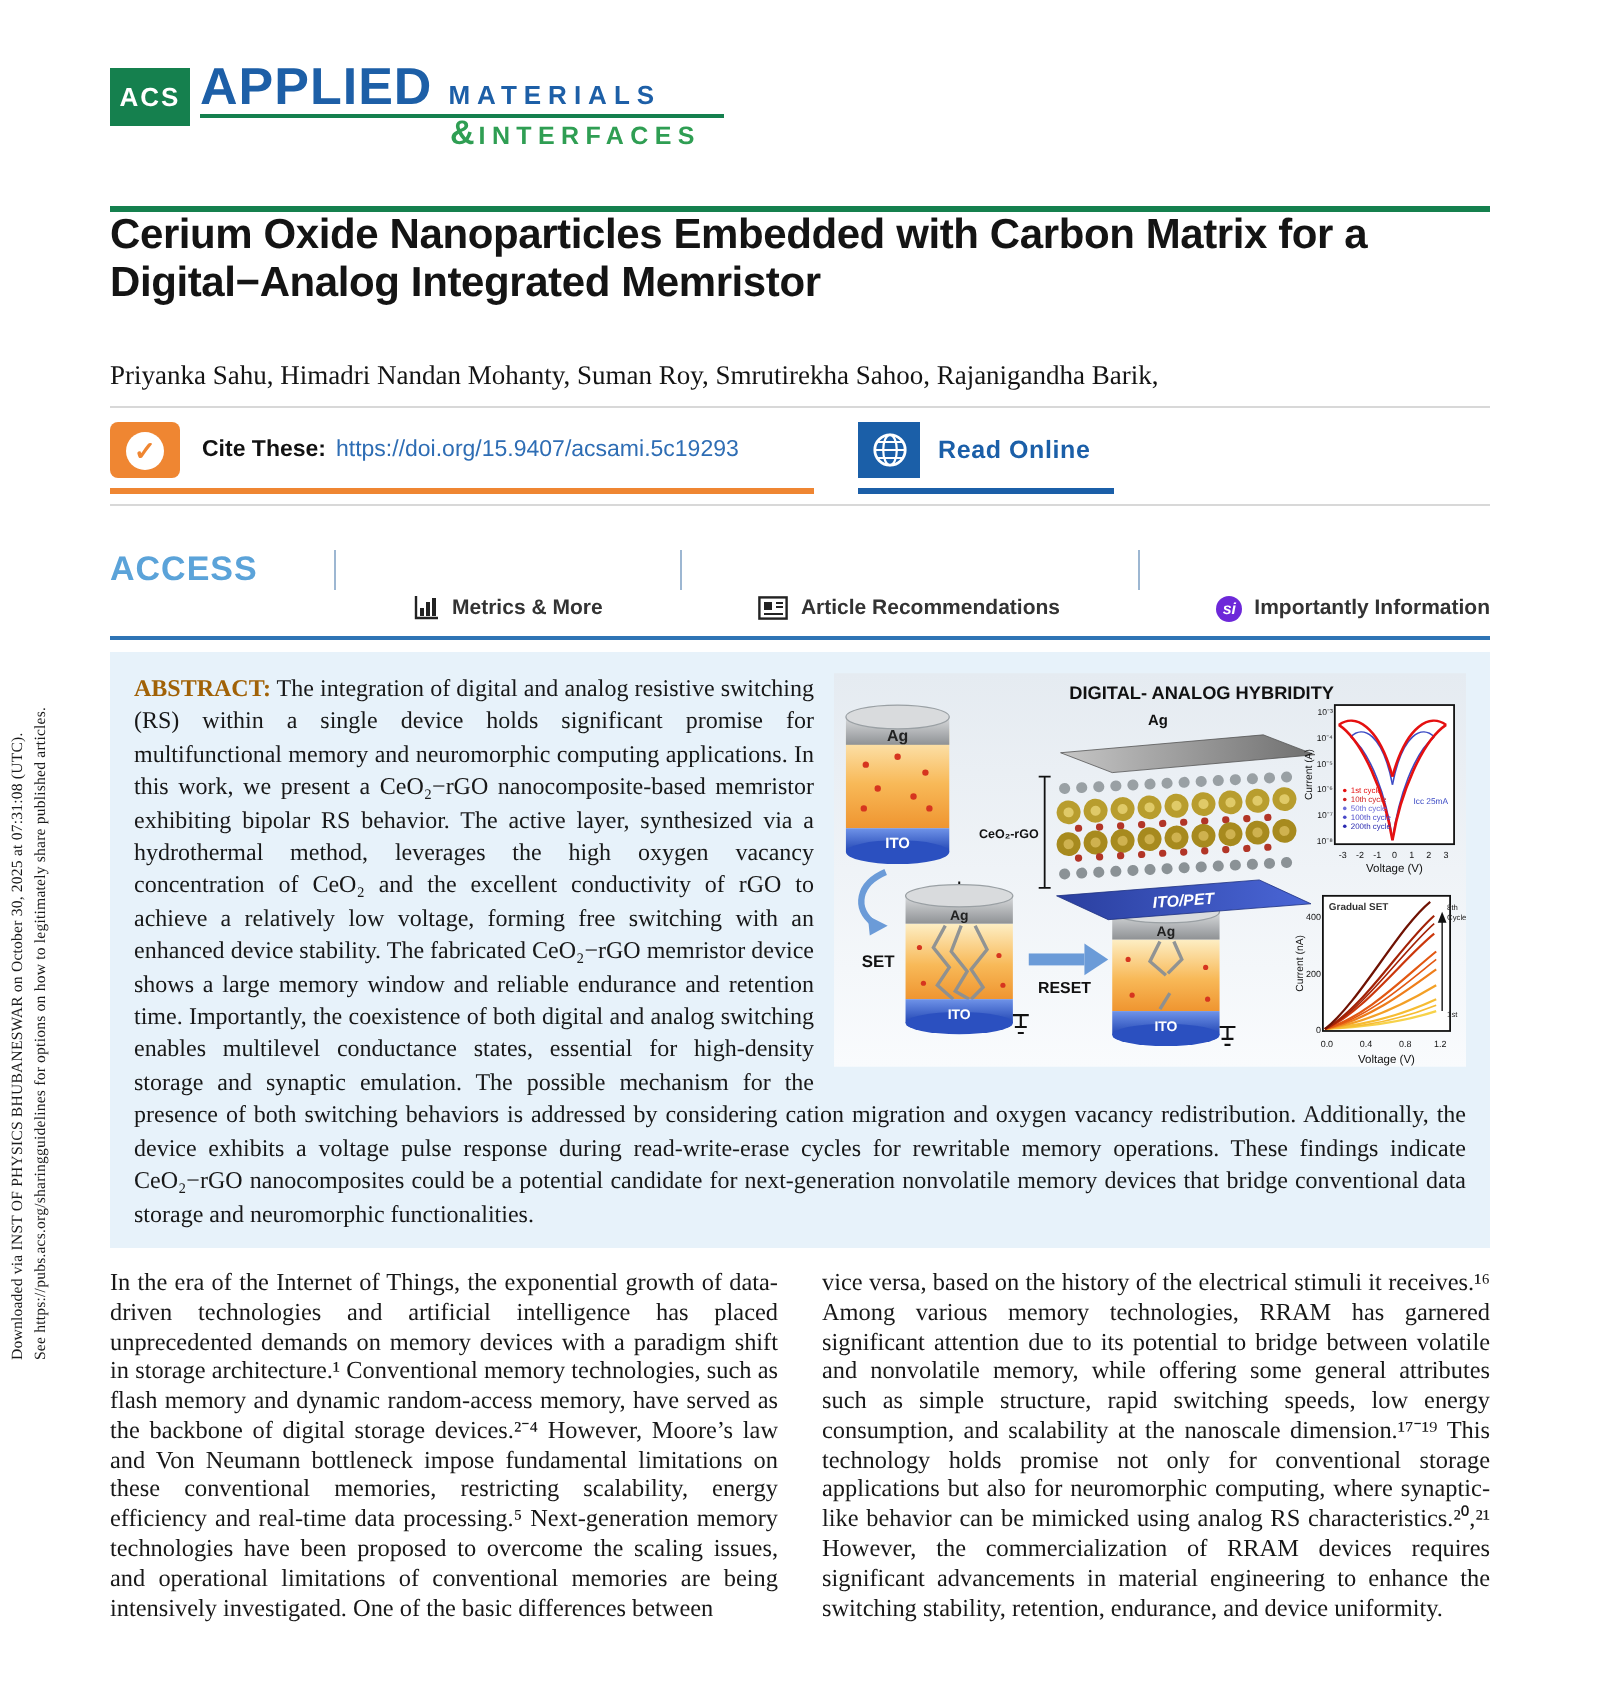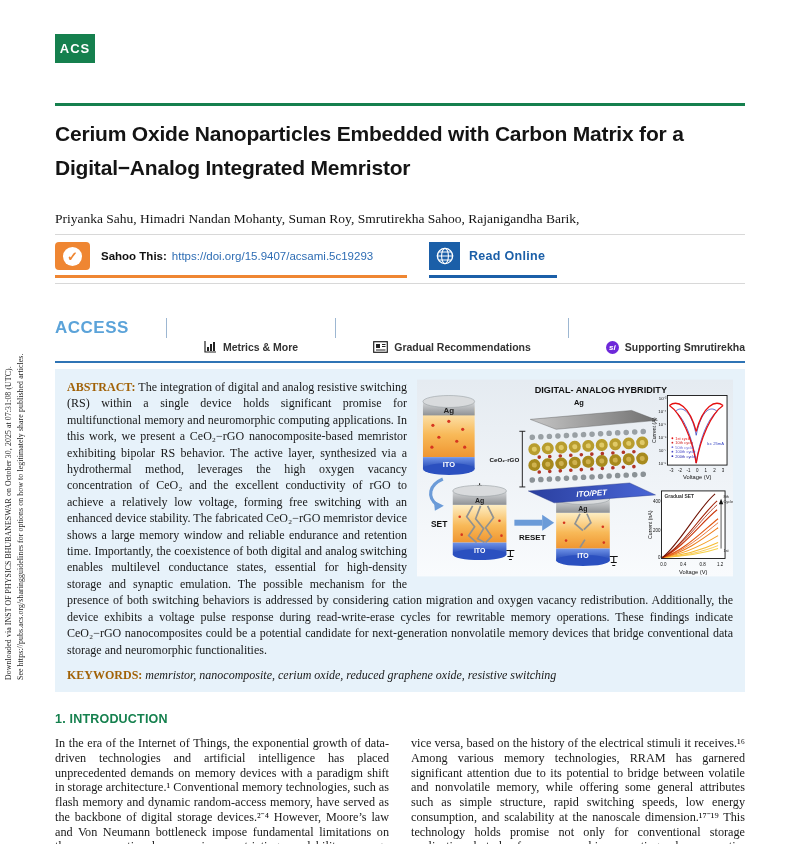--- a/index.html
+++ b/index.html
@@ -29,22 +29,22 @@
   .logo-amp { color:#2f9e53; font-weight:bold; font-size:17px; line-height:15px;}
   .logo-interfaces { color:#2f9e53; font-weight:bold; font-size:12.5px; letter-spacing:3.2px; margin-left:2px;}
 
   .rule-green { height:2.5px; background:#15804e; margin-top:23px; }
   .site-row { position:relative; height:24px; }
   .site-url { position:absolute; left:0; top:5px; font-family:"Liberation Sans",sans-serif;
     font-size:11px; color:#15804e; text-decoration:none; }
   .badge { position:absolute; right:0; top:0; background:#15804e; color:#fff;
     font-family:"Liberation Sans",sans-serif; font-size:10.5px; padding:3px 13px 4px; }
 
-  .title { margin-top:11px; font-family:"Liberation Sans",sans-serif; font-weight:bold;
-    font-size:21px; line-height:34px; color:#141414; letter-spacing:-0.2px; }
+  .title { font-family:"Liberation Sans",sans-serif; font-weight:bold;
+    font-size:21px; line-height:24px; color:#141414; letter-spacing:-0.2px; }
   .authors { margin-top:25px; font-size:13.5px; line-height:18px; color:#141414; }
   .star { color:#2e6db4; }
 
   .hairline { height:1px; background:#d8d8d8; }
   .hl1 { margin-top:6px; } .hl2 { margin-top:5px; }
 
   .cite-row { margin-top:6px; display:flex; align-items:stretch; height:37px;
     font-family:"Liberation Sans",sans-serif; }
   .cite-left { display:flex; align-items:center; border-bottom:3px solid #ef8632;
     width:352px; padding-bottom:3px; }
@@ -55,21 +55,21 @@
     font-weight:bold; font-size:13px; line-height:19px; }
   .cite-label { font-weight:bold; font-size:11.5px; color:#111; margin-left:11px; }
   .doi { font-size:11.5px; color:#2e6db4; text-decoration:none; margin-left:5px; }
   .cite-right { display:flex; align-items:center; border-bottom:3px solid #1b5fa8;
     padding-bottom:3px; margin-left:22px; padding-right:12px; }
   .globe-box { background:#1b5fa8; width:31px; height:28px; display:flex;
     align-items:center; justify-content:center; }
   .read-online { font-weight:bold; font-size:12.5px; color:#1b5fa8; margin-left:9px;
     text-decoration:none; letter-spacing:0.3px; }
 
-  .nav { display:flex; align-items:center; padding:18px 0 7px;
+  .nav { display:flex; align-items:center; padding:6px 0 7px;
     font-family:"Liberation Sans",sans-serif; }
   .access { color:#5ba3d9; font-weight:bold; font-size:17px; letter-spacing:0.5px; }
   .nav-div { width:1px; height:20px; background:#9db7d2; }
   .nav-item { display:flex; align-items:center; gap:6px; font-size:10.5px;
     font-weight:bold; color:#333; text-decoration:none;margin-top:39px; }
   .si-circle { background:#6d28d9; color:#fff; width:13px; height:13px; border-radius:50%;
     font-size:8px; font-style:italic; font-weight:bold; display:flex; align-items:center;
     justify-content:center; }
   .sp { flex:1; }
   .rule-blue { height:2.5px; background:#2e74b5; }
@@ -95,38 +95,49 @@
 
   <div class="side-notice">
     <span>Downloaded via INST OF PHYSICS BHUBANESWAR on October 30, 2025 at 07:31:08 (UTC).
 See https://pubs.acs.org/sharingguidelines for options on how to legitimately share published articles.</span>
   </div>
 
   <div class="main">
 
     <div class="logo">
       <div class="acs-box">ACS</div>
+      <div class="logo-txt">
+        <div class="logo-l1">
+          <span class="logo-applied">APPLIED</span>
+          <span class="logo-materials">MATERIALS</span>
+        </div>
+        <div class="logo-rule"></div>
+        <div class="logo-l2">
+          <span class="logo-amp">&amp;</span>
+          <span class="logo-interfaces">INTERFACES</span>
+        </div>
+      </div>
     </div>
 
     <div class="rule-green"></div>
 
     <h1 class="title">Cerium Oxide Nanoparticles Embedded with Carbon Matrix for a Digital−Analog Integrated Memristor</h1>
 
     <div class="authors">
       <div>Priyanka Sahu, Himadri Nandan Mohanty, Suman Roy, Smrutirekha Sahoo, Rajanigandha Barik,</div>
     </div>
 
     <div class="hairline hl1"></div>
 
     <div class="cite-row">
       <div class="cite-left">
         <div class="check-box">
           <div class="check-circle">✓</div>
         </div>
-        <span class="cite-label">Sahoo This:</span>
+        <span class="cite-label">Cite These:</span>
         <a class="doi" href="#">https://doi.org/15.9407/acsami.5c19293</a>
       </div>
       <div class="cite-right">
         <div class="globe-box">
           <svg width="20" height="20" viewBox="0 0 20 20">
             <circle cx="10" cy="10" r="7.6" fill="none" stroke="#fff" stroke-width="1.4"></circle>
             <ellipse cx="10" cy="10" rx="3.4" ry="7.6" fill="none" stroke="#fff" stroke-width="1.1"></ellipse>
             <path d="M2.6,10 H17.4 M3.6,6 H16.4 M3.6,14 H16.4" stroke="#fff" stroke-width="1.1" fill="none"></path>
           </svg>
         </div>
@@ -152,28 +163,28 @@
       </a>
       <span class="sp"></span>
         <span class="nav-div"></span>
         <span class="sp"></span>
       <a class="nav-item" href="#">
         <svg width="15" height="12" viewBox="0 0 15 12">
           <rect x="0.7" y="0.7" width="13.6" height="10.6" fill="none" stroke="#222" stroke-width="1.2"></rect>
           <rect x="3" y="3" width="4" height="4" fill="#222"></rect>
           <path d="M9,3.5 H12.5 M9,5.5 H12.5 M3,9 H12.5" stroke="#222" stroke-width="1.1"></path>
         </svg>
-        <span>Gradual Recommendations</span>
+        <span>Article Recommendations</span>
       </a>
       <span class="sp"></span>
         <span class="nav-div"></span>
         <span class="sp"></span>
       <a class="nav-item" href="#">
         <span class="si-circle">si</span>
-        <span>Supporting Smrutirekha</span>
+        <span>Importantly Information</span>
       </a>
     </div>
 
     <div class="rule-blue"></div>
 
     <div class="abs-box">
 
       <svg class="fig" viewBox="0 0 318 198">
         <defs>
           <linearGradient id="figbg" x1="0" y1="0" x2="0" y2="1">
@@ -376,25 +387,23 @@
           <line x1="306" y1="170" x2="306" y2="124" stroke="#111" stroke-width="0.7"></line>
           <polygon points="306,120 303.8,125.5 308.2,125.5" fill="#111"></polygon>
           <text x="308.5" y="119" font-size="3.9" fill="#222">8th</text>
           <text x="308.5" y="124" font-size="3.9" fill="#222">Cycle</text>
           <text x="308.5" y="173" font-size="3.9" fill="#222">1st</text>
         </g>
       </svg>
 
       <p class="abs-p"><span class="green-label">ABSTRACT:</span><span> The integration of digital and analog resistive switching (RS) within a single device holds significant promise for multifunctional memory and neuromorphic computing applications. In this work, we present a CeO₂−rGO nanocomposite-based memristor exhibiting bipolar RS behavior. The active layer, synthesized via a hydrothermal method, leverages the high oxygen vacancy concentration of CeO₂ and the excellent conductivity of rGO to achieve a relatively low voltage, forming free switching with an enhanced device stability. The fabricated CeO₂−rGO memristor device shows a large memory window and reliable endurance and retention time. Importantly, the coexistence of both digital and analog switching enables multilevel conductance states, essential for high-density storage and synaptic emulation. The possible mechanism for the presence of both switching behaviors is addressed by considering cation migration and oxygen vacancy redistribution. Additionally, the device exhibits a voltage pulse response during read-write-erase cycles for rewritable memory operations. These findings indicate CeO₂−rGO nanocomposites could be a potential candidate for next-generation nonvolatile memory devices that bridge conventional data storage and neuromorphic functionalities.</span></p>
 
-      <p class="kw-p"><span class="green-label">KEYWORDS:</span><span class="kw-text"> memristor, nanocomposite, cerium oxide, reduced graphene oxide, resistive switching</span></p>
       <div style="clear:both"></div>
     </div>
 
-    <h2 class="intro-head">1. INTRODUCTION</h2>
     <div class="cols">
       <div class="col">
         <p>In the era of the Internet of Things, the exponential growth of data-driven technologies and artificial intelligence has placed unprecedented demands on memory devices with a paradigm shift in storage architecture.¹ Conventional memory technologies, such as flash memory and dynamic random-access memory, have served as the backbone of digital storage devices.²⁻⁴ However, Moore’s law and Von Neumann bottleneck impose fundamental limitations on these conventional memories, restricting scalability, energy efficiency and real-time data processing.⁵ Next-generation memory technologies have been proposed to overcome the scaling issues, and operational limitations of conventional memories are being intensively investigated. One of the basic differences between</p>
       </div>
       <div class="col">
         <p>vice versa, based on the history of the electrical stimuli it receives.¹⁶ Among various memory technologies, RRAM has garnered significant attention due to its potential to bridge between volatile and nonvolatile memory, while offering some general attributes such as simple structure, rapid switching speeds, low energy consumption, and scalability at the nanoscale dimension.¹⁷⁻¹⁹ This technology holds promise not only for conventional storage applications but also for neuromorphic computing, where synaptic-like behavior can be mimicked using analog RS characteristics.²⁰,²¹ However, the commercialization of RRAM devices requires significant advancements in material engineering to enhance the switching stability, retention, endurance, and device uniformity.</p>
 
       </div>
     </div>
 

